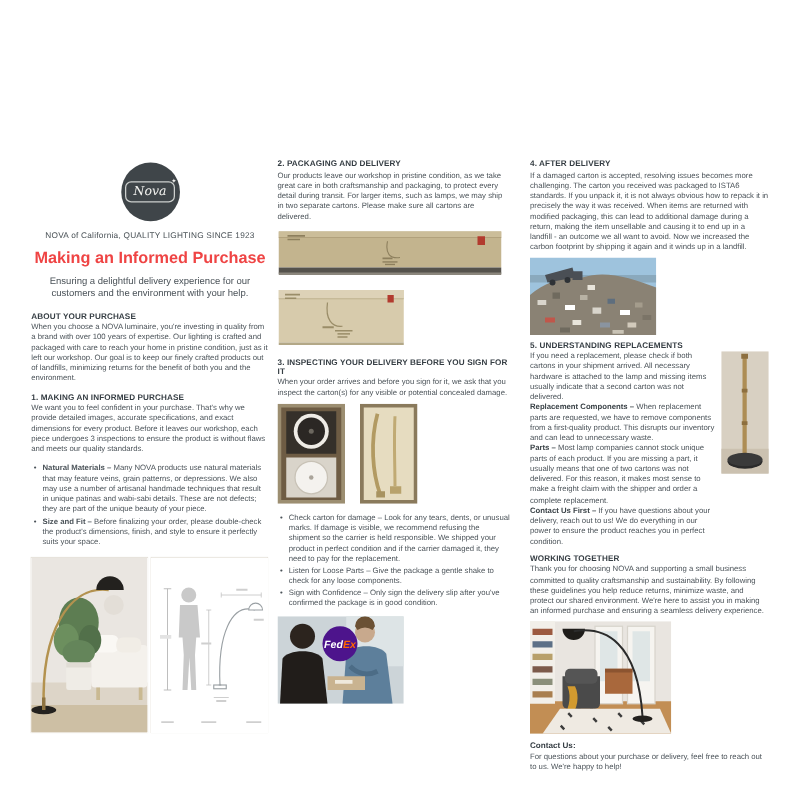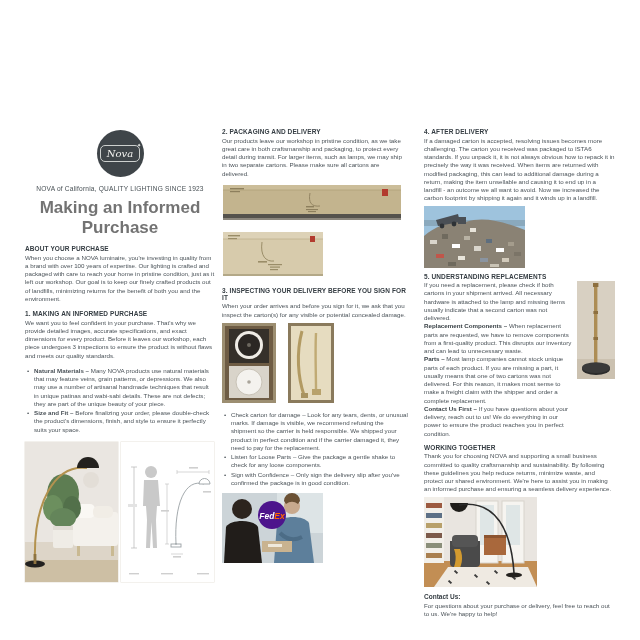--- a/index.html
+++ b/index.html
@@ -11,21 +11,21 @@
   .col3{left:424px;width:191px;}
 
   .center{text-align:center;}
   .logo-wrap{display:flex;justify-content:center;margin-bottom:8px;}
   .logo{width:47px;height:47px;border-radius:50%;background:#3f4549;display:flex;align-items:center;justify-content:center;}
   .logo-inner{border:1px solid #cdd0ce;border-radius:5px;padding:3px 6px 2px;color:#f2f2ef;
     font-family:"DejaVu Serif",serif;font-style:italic;font-size:10px;line-height:1;position:relative;}
   .logo-inner .star{position:absolute;top:-3px;right:-2px;font-size:5px;font-style:normal;color:#f2f2ef;}
 
   .tagline{font-size:6.6px;color:#474f54;letter-spacing:.2px;margin:0 0 6px;}
-  .title{font-size:17px;font-weight:bold;color:#737373;margin:0 0 7px;}
+  .title{font-size:13px;font-weight:bold;color:#ef4444;margin:0 0 7px;}
   .subtitle{font-size:7.6px;color:#4a5258;line-height:1.35;margin:0 8px 9px;}
   .topics{font-size:7.6px;color:#3f474d;margin:0 0 11px;letter-spacing:.1px;}
 
   .sec-h{font-size:6.5px;font-weight:bold;color:#353d43;margin:0 0 1.5px;letter-spacing:.1px;}
   .sec-p{font-size:6.2px;color:#4a5258;line-height:1.33;margin:0 0 7px;}
   .run-p{font-size:6.2px;color:#4a5258;line-height:1.33;margin:0;}
   .run-p b{color:#3a4247;}
   ul.blt{margin:0 0 6px;padding:0 0 0 9px;list-style:none;}
   ul.blt li{font-size:6.2px;color:#4a5258;line-height:1.33;position:relative;margin:0 0 1px;}
   ul.blt li::before{content:"•";position:absolute;left:-7px;top:0;color:#4a5258;}
@@ -50,20 +50,21 @@
 <div class="page">
 
   <div class="col col1">
     <div class="logo-wrap">
       <div class="logo">
         <div class="logo-inner"><span>Nova</span><span class="star">✦</span></div>
       </div>
     </div>
     <div class="tagline center">NOVA of California, QUALITY LIGHTING SINCE 1923</div>
     <div class="title center">Making an Informed Purchase</div>
+    <div class="subtitle center">Ensuring a delightful delivery experience for our customers and the environment with your help.</div>
 
     <div class="sec-h">ABOUT YOUR PURCHASE</div>
     <p class="sec-p">When you choose a NOVA luminaire, you're investing in quality from a brand with over 100 years of expertise. Our lighting is crafted and packaged with care to reach your home in pristine condition, just as it left our workshop. Our goal is to keep our finely crafted products out of landfills, minimizing returns for the benefit of both you and the environment.</p>
 
     <div class="sec-h">1. MAKING AN INFORMED PURCHASE</div>
     <p class="sec-p">We want you to feel confident in your purchase. That's why we provide detailed images, accurate specifications, and exact dimensions for every product. Before it leaves our workshop, each piece undergoes 3 inspections to ensure the product is without flaws and meets our quality standards.</p>
     <ul class="blt">
       <li><b>Natural Materials –</b><span> Many NOVA products use natural materials that may feature veins, grain patterns, or depressions. We also may use a number of artisanal handmade techniques that result in unique patinas and wabi-sabi details. These are not defects; they are part of the unique beauty of your piece.</span></li>
       <li><b>Size and Fit –</b><span> Before finalizing your order, please double-check the product's dimensions, finish, and style to ensure it perfectly suits your space.</span></li>
     </ul>

